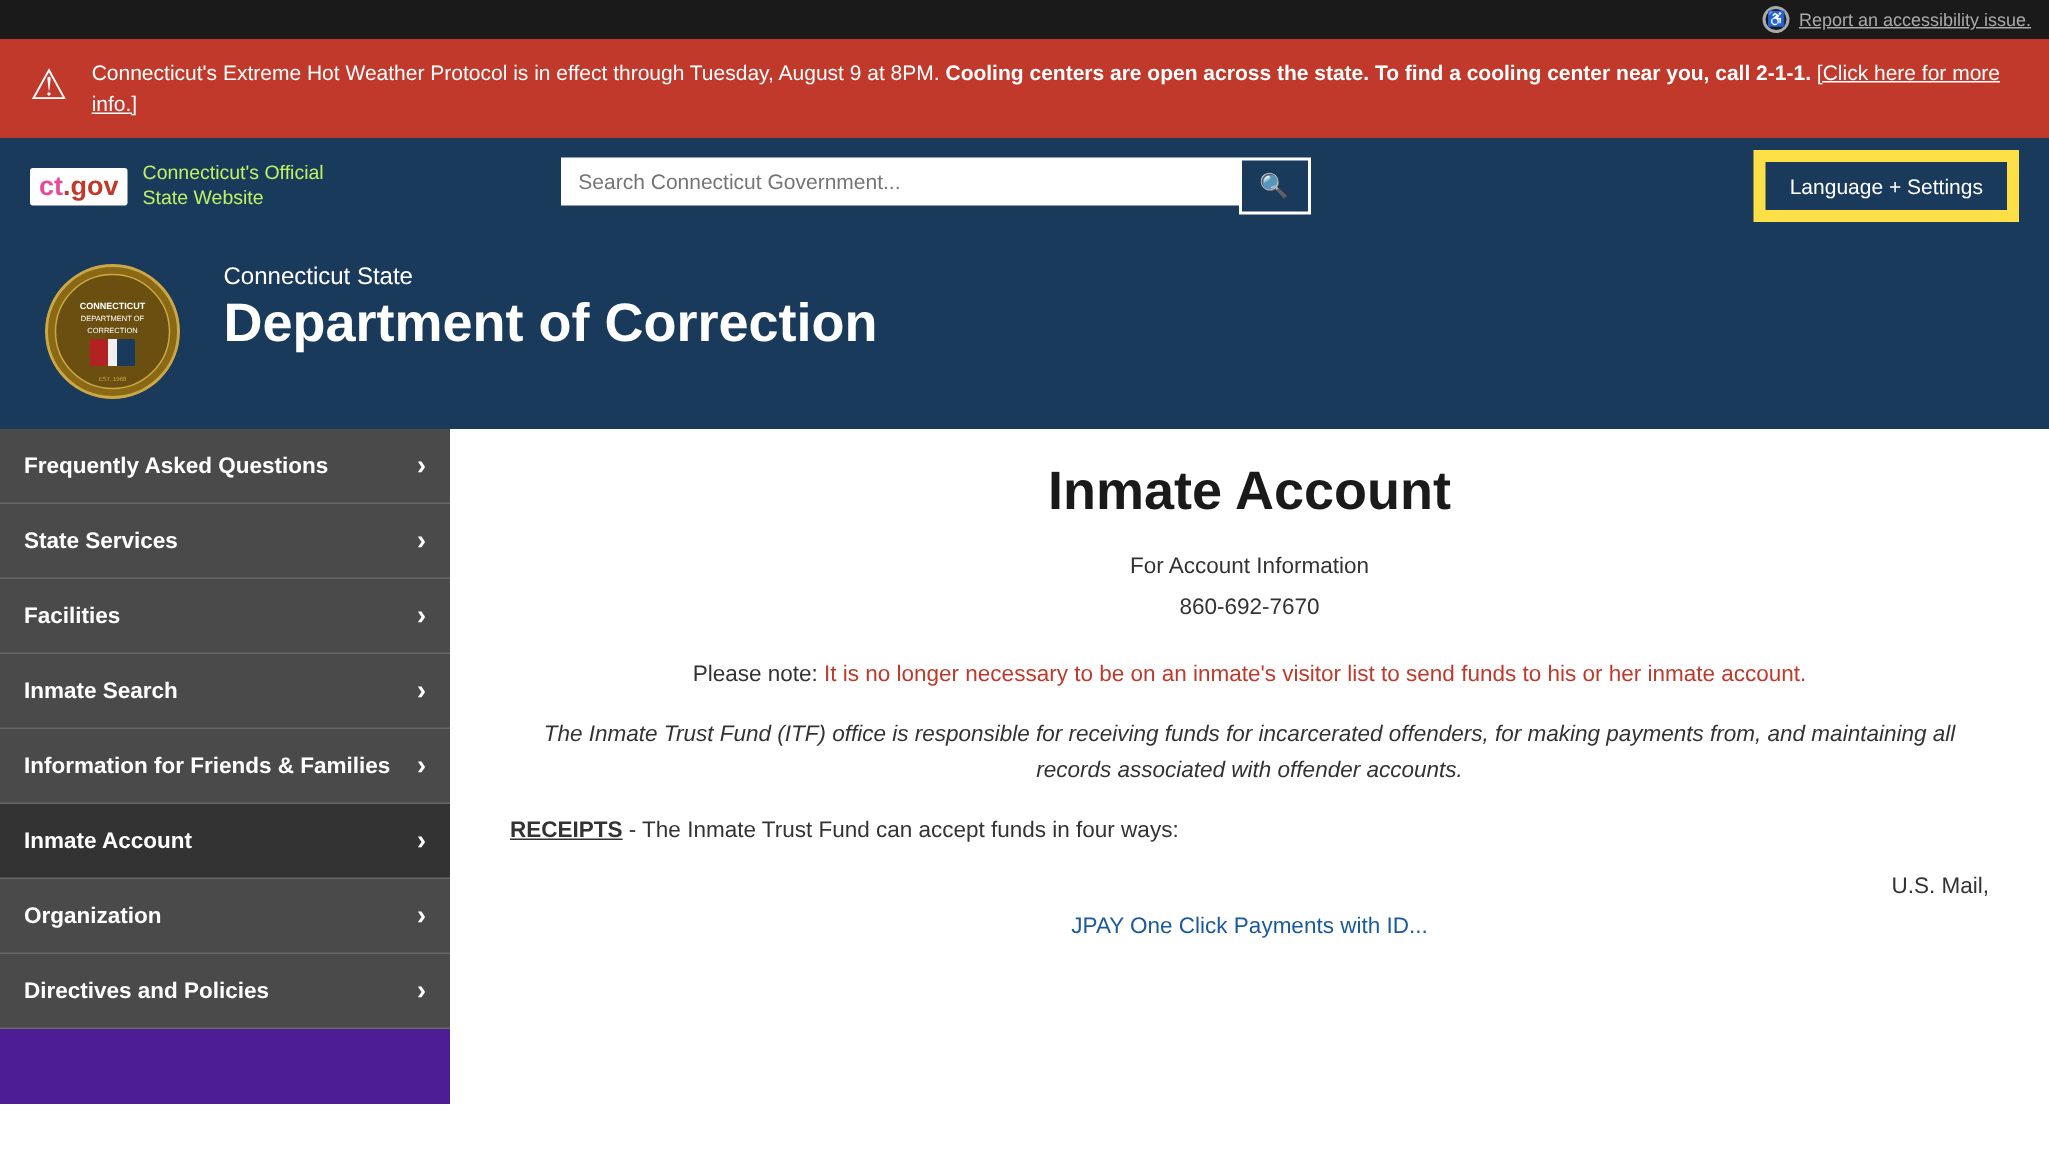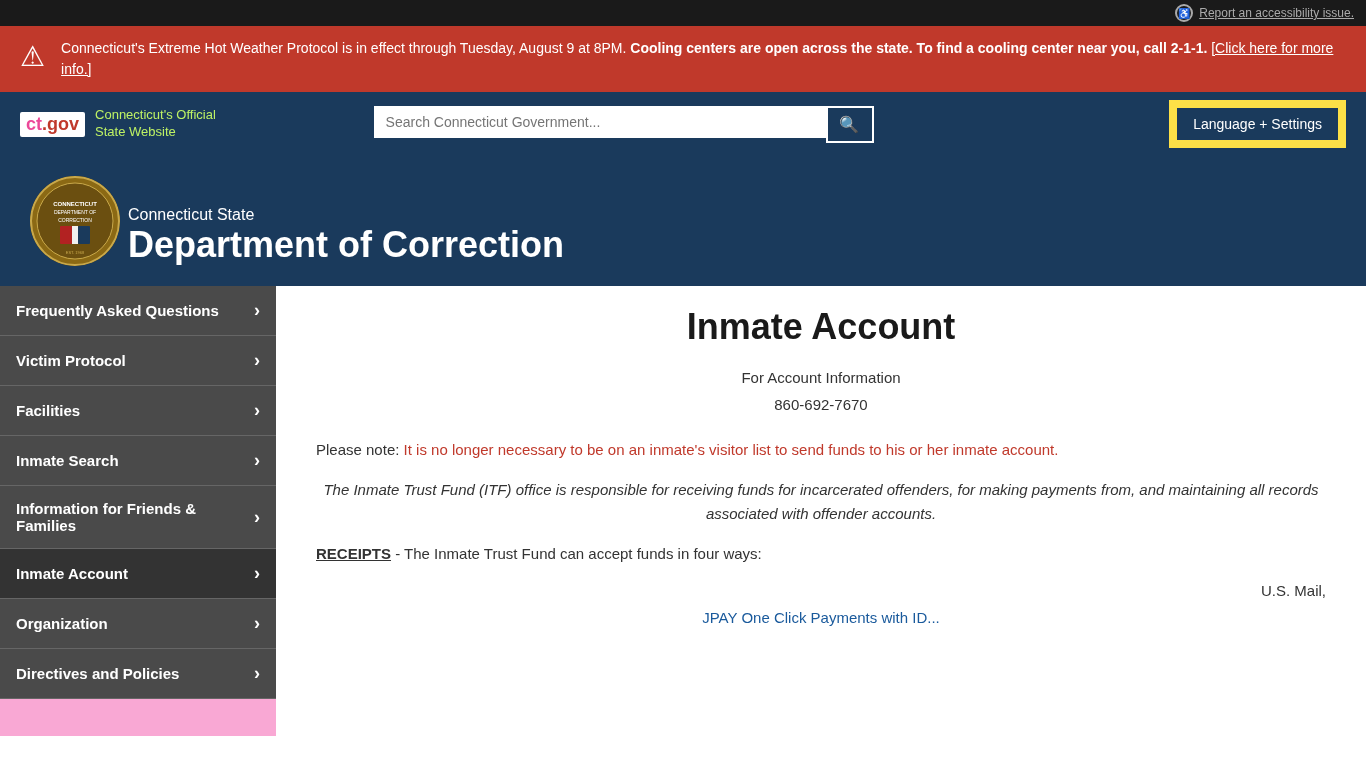--- a/index.html
+++ b/index.html
@@ -109,22 +109,22 @@
       cursor: pointer;
       white-space: nowrap;
       margin-left: auto;
     }
 
     
     .dept-header {
       background: #1a3a5c;
       padding: 20px 30px;
       display: flex;
-      align-items: flex-end;
-      gap: 8px;
+      align-items: flex-start;
+      gap: 29px;
     }
     .dept-seal {
       width: 90px;
       height: 90px;
       border-radius: 50%;
       background: #8B6914;
       display: flex;
       align-items: center;
       justify-content: center;
       overflow: hidden;
@@ -145,23 +145,23 @@
     .breadcrumb {
       padding: 12px 20px;
       font-size: 13px;
       color: #555;
     }
     .breadcrumb a { color: #1a5a9c; text-decoration: none; }
     .breadcrumb span { margin: 0 6px; color: #777; }
 
     
     .sidebar {
-      width: 276px;
+      width: 300px;
       flex-shrink: 0;
-      background: #f9a8d4;
+      background: #4c1d95;
     }
     .sidebar-item {
       display: flex;
       align-items: center;
       justify-content: space-between;
       padding: 14px 16px;
       background: #4a4a4a;
       color: #fff;
       border-bottom: 1px solid #666;
       cursor: pointer;
@@ -187,20 +187,21 @@
     .account-info {
       text-align: center;
       margin-bottom: 20px;
       font-size: 15px;
       line-height: 1.8;
     }
     .note-text {
       margin: 16px 0;
       line-height: 1.6;
       font-size: 15px;
+      text-align: center;
     }
     .note-text .highlight { color: #c0392b; }
     .itf-text {
       margin: 16px 0;
       line-height: 1.6;
       font-size: 15px;
       text-align: center;
       font-style: italic;
     }
     .receipts-text {
@@ -294,21 +295,21 @@
 
 
   <div class="content-area">
 
     <div class="sidebar">
       <a class="sidebar-item" href="#">
         <span>Frequently Asked Questions</span>
         <span class="sidebar-chevron">›</span>
       </a>
       <a class="sidebar-item" href="#">
-        <span>Victim Protocol</span>
+        <span>State Services</span>
         <span class="sidebar-chevron">›</span>
       </a>
       <a class="sidebar-item" href="#">
         <span>Facilities</span>
         <span class="sidebar-chevron">›</span>
       </a>
       <a class="sidebar-item" href="#">
         <span>Inmate Search</span>
         <span class="sidebar-chevron">›</span>
       </a>

